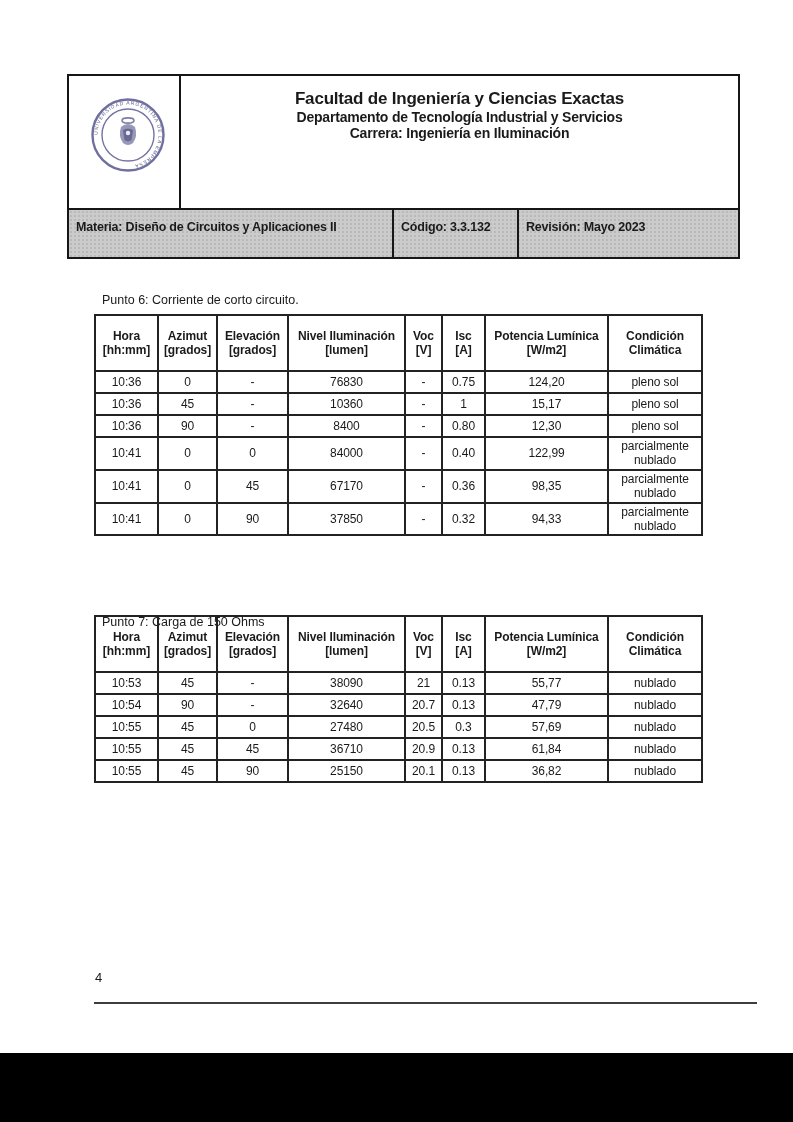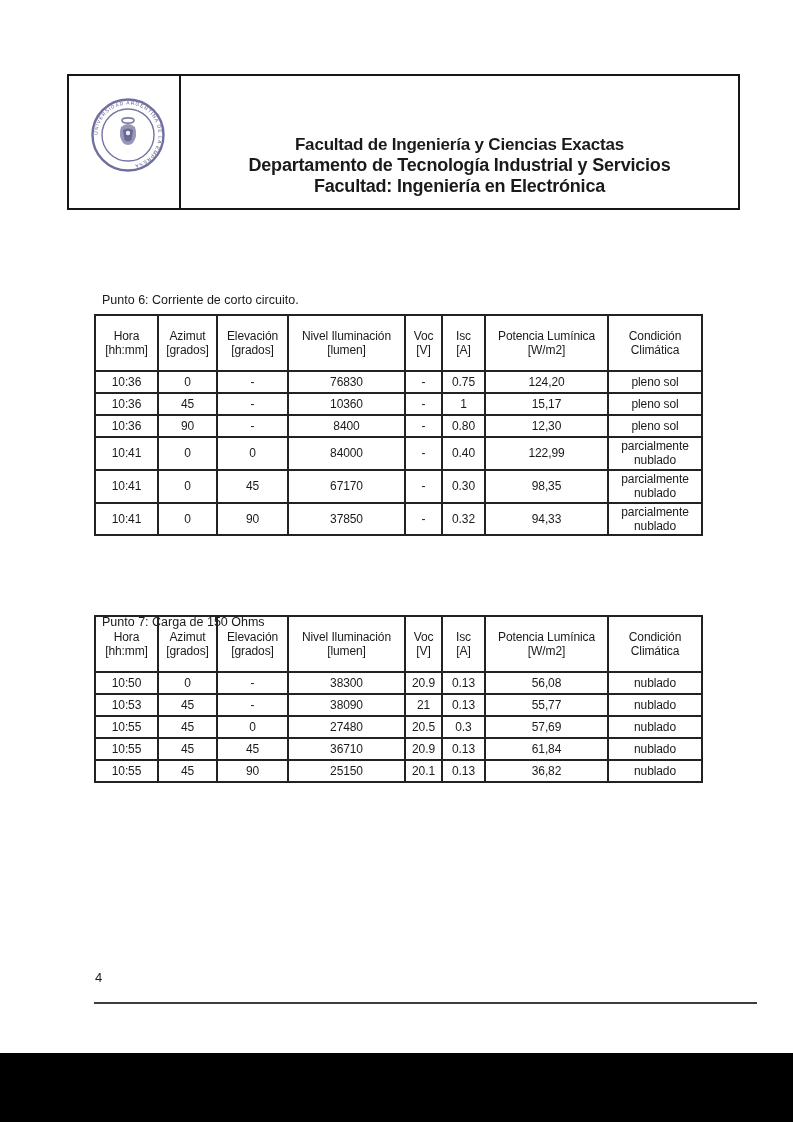--- a/index.html
+++ b/index.html
@@ -12,25 +12,25 @@
 
   
   .header-box{
     position:absolute;left:67px;top:74px;width:673px;
     border:2px solid #161616;box-sizing:border-box;background:#fff;
   }
   .header-top{display:flex;height:132px;}
   .logo-cell{width:112px;border-right:2px solid #161616;box-sizing:border-box;position:relative;}
   .logo-cell svg{position:absolute;left:21px;top:21px;}
   .title-cell{
-    flex:1;display:flex;flex-direction:column;align-items:center;justify-content:flex-end;
-    padding:13px 6px 11px;box-sizing:border-box;text-align:center;
+    flex:1;display:flex;flex-direction:column;align-items:center;justify-content:flex-start;
+    padding:13px 6px 32px;box-sizing:border-box;text-align:center;
   }
   .title-main{font-weight:bold;font-size:17px;letter-spacing:-0.2px;}
-  .title-sub{font-weight:bold;font-size:18px;letter-spacing:-0.2px;}
+  .title-sub{font-weight:bold;font-size:14px;letter-spacing:-0.2px;}
 
   .meta-bar{
     display:flex;height:49px;border-top:2px solid #161616;box-sizing:border-box;
     background-color:#cbcbcb;
     background-image:radial-gradient(#b9b9b9 0.8px,transparent 0.8px);
     background-size:4px 4px;
     font-weight:bold;font-size:12.5px;letter-spacing:-0.2px;
   }
   .meta-cell{box-sizing:border-box;padding:10px 2px 0 7px;white-space:nowrap;overflow:hidden;}
   .meta-materia{width:323px;}
@@ -47,21 +47,21 @@
     position:absolute;left:94px;width:607px;
     border-collapse:collapse;table-layout:fixed;
     font-size:12px;letter-spacing:-0.1px;
   }
   #table1{top:314px;}
   #table2{top:615px;}
   th,td{
     border:2px solid #222222;text-align:center;vertical-align:middle;
     padding:1px 1px;line-height:1.2;overflow:hidden;
   }
-  th{font-weight:normal;height:52px;}
+  th{font-weight:bold;height:52px;}
   td{height:18px;}
 
   
   .page-number{position:absolute;left:95px;top:970px;font-size:13px;}
   .footer-line{position:absolute;left:94px;top:1002px;width:663px;height:0;border-top:2px solid #3d3d3d;}
   .bottom-bar{position:absolute;left:0;top:1053px;width:793px;height:69px;background:#000000;}
 </style>
 </head>
 <body>
 
@@ -79,22 +79,27 @@
           </text>
           <ellipse cx="38" cy="23.5" rx="6" ry="2.6" fill="none" stroke="#7d7da8" stroke-width="1.6"></ellipse>
           <path d="M31 30 q7 -6 14 0 q3 9 -2 16 q-5 4 -10 0 q-5 -7 -2 -16 z" fill="#8585ad" opacity="0.85"></path>
           <path d="M33 33 q5 -3 10 0 l-1.5 10 q-3.5 2.5 -7 0 z" fill="#5c5c8a" opacity="0.8"></path>
           <circle cx="38" cy="36" r="2.2" fill="#ececf4"></circle>
         </svg>
       </div>
       <div class="title-cell">
         <div class="title-main">Facultad de Ingeniería y Ciencias Exactas</div>
         <div class="title-sub">Departamento de Tecnología Industrial y Servicios</div>
-        <div class="title-sub">Facultad: Ingeniería en Electrónica</div>
+        <div class="title-sub">Carrera: Ingeniería en Iluminación</div>
       </div>
+    </div>
+    <div class="meta-bar">
+      <div class="meta-cell meta-materia">Materia: Diseño de Circuitos y Aplicaciones II</div>
+      <div class="meta-cell meta-codigo">Código: 3.3.132</div>
+      <div class="meta-cell meta-revision">Revisión: Mayo 2023</div>
     </div>
   </div>
 
   <p class="heading" id="heading1">Punto 6: Corriente de corto circuito.</p>
 
   <table id="table1">
     <colgroup>
       <col style="width:63px">
         <col style="width:59px">
         <col style="width:71px">
@@ -180,21 +185,21 @@
         <td>0.40</td>
         <td>122,99</td>
         <td>parcialmente nublado</td>
       </tr>
       <tr>
         <td>10:41</td>
         <td>0</td>
         <td>45</td>
         <td>67170</td>
         <td>-</td>
-        <td>0.30</td>
+        <td>0.36</td>
         <td>98,35</td>
         <td>parcialmente nublado</td>
       </tr>
       <tr>
         <td>10:41</td>
         <td>0</td>
         <td>90</td>
         <td>37850</td>
         <td>-</td>
         <td>0.32</td>
@@ -248,37 +253,37 @@
             <div>[W/m2]</div>
           </th>
         <th>
             <div>Condición</div>
             <div>Climática</div>
           </th>
       </tr>
     </thead>
     <tbody>
       <tr>
-        <td>10:50</td>
-        <td>0</td>
-        <td>-</td>
-        <td>38300</td>
-        <td>20.9</td>
-        <td>0.13</td>
-        <td>56,08</td>
-        <td>nublado</td>
-      </tr>
-      <tr>
         <td>10:53</td>
         <td>45</td>
         <td>-</td>
         <td>38090</td>
         <td>21</td>
         <td>0.13</td>
         <td>55,77</td>
+        <td>nublado</td>
+      </tr>
+      <tr>
+        <td>10:54</td>
+        <td>90</td>
+        <td>-</td>
+        <td>32640</td>
+        <td>20.7</td>
+        <td>0.13</td>
+        <td>47,79</td>
         <td>nublado</td>
       </tr>
       <tr>
         <td>10:55</td>
         <td>45</td>
         <td>0</td>
         <td>27480</td>
         <td>20.5</td>
         <td>0.3</td>
         <td>57,69</td>

